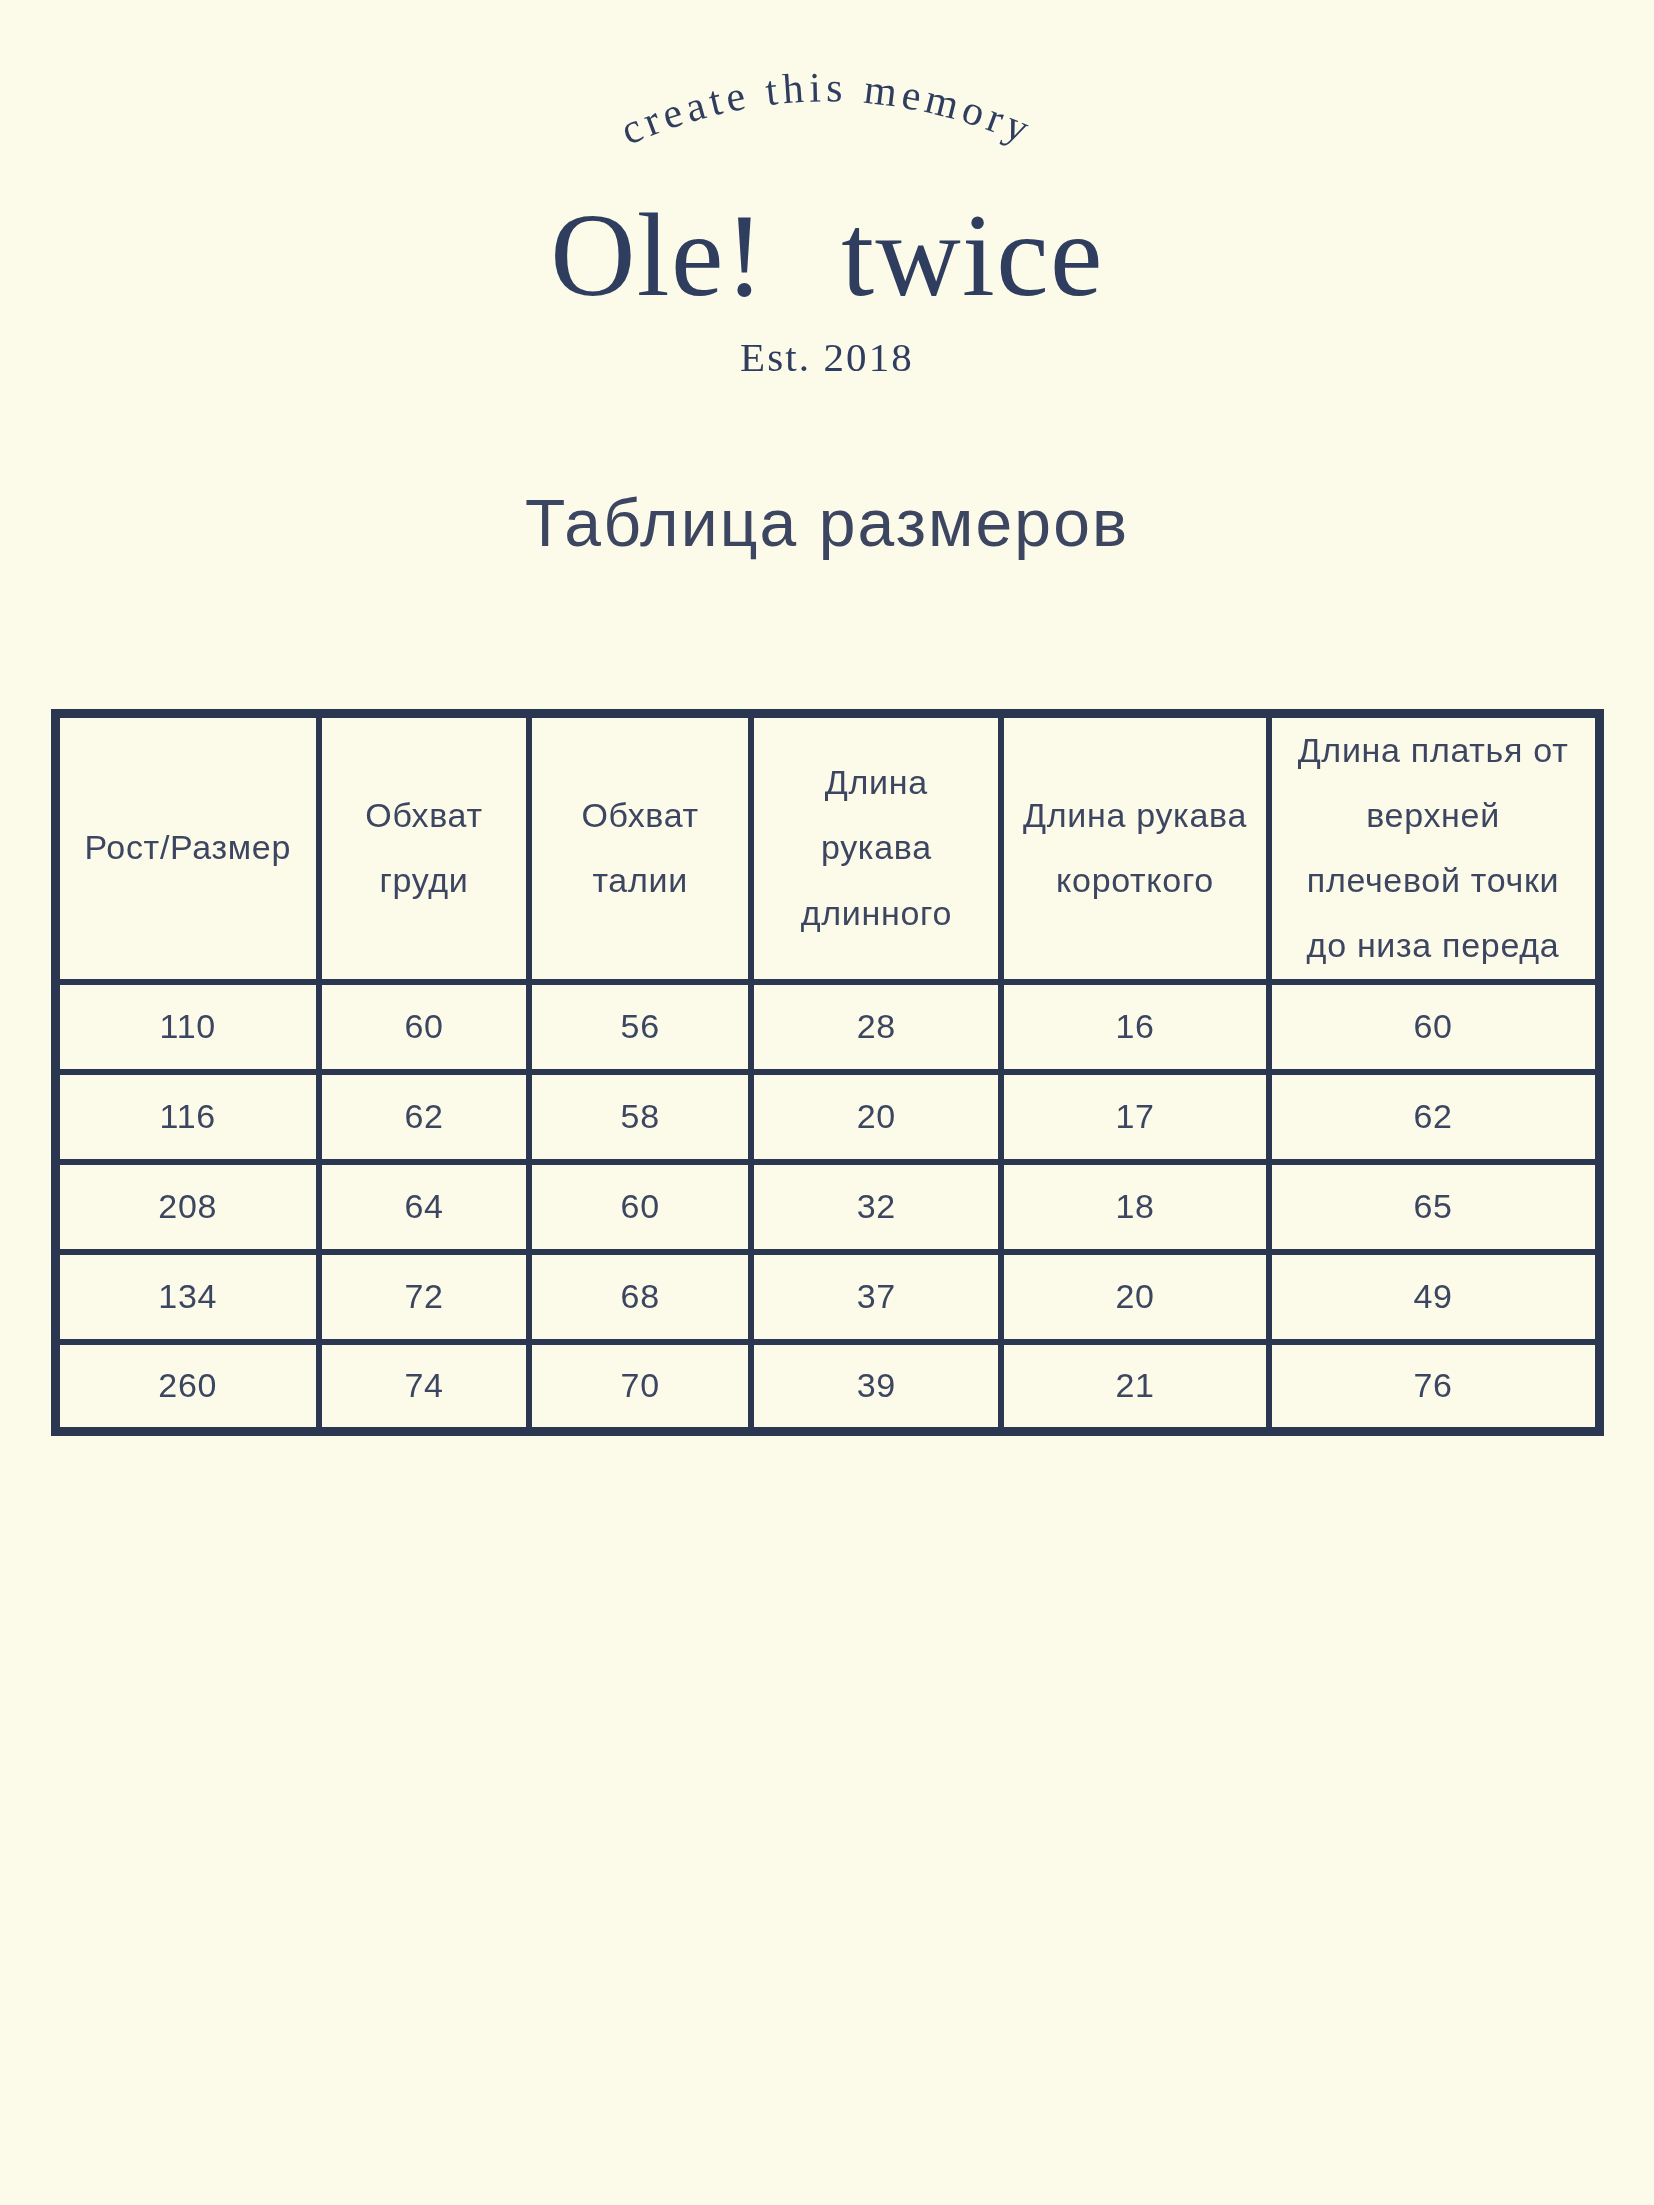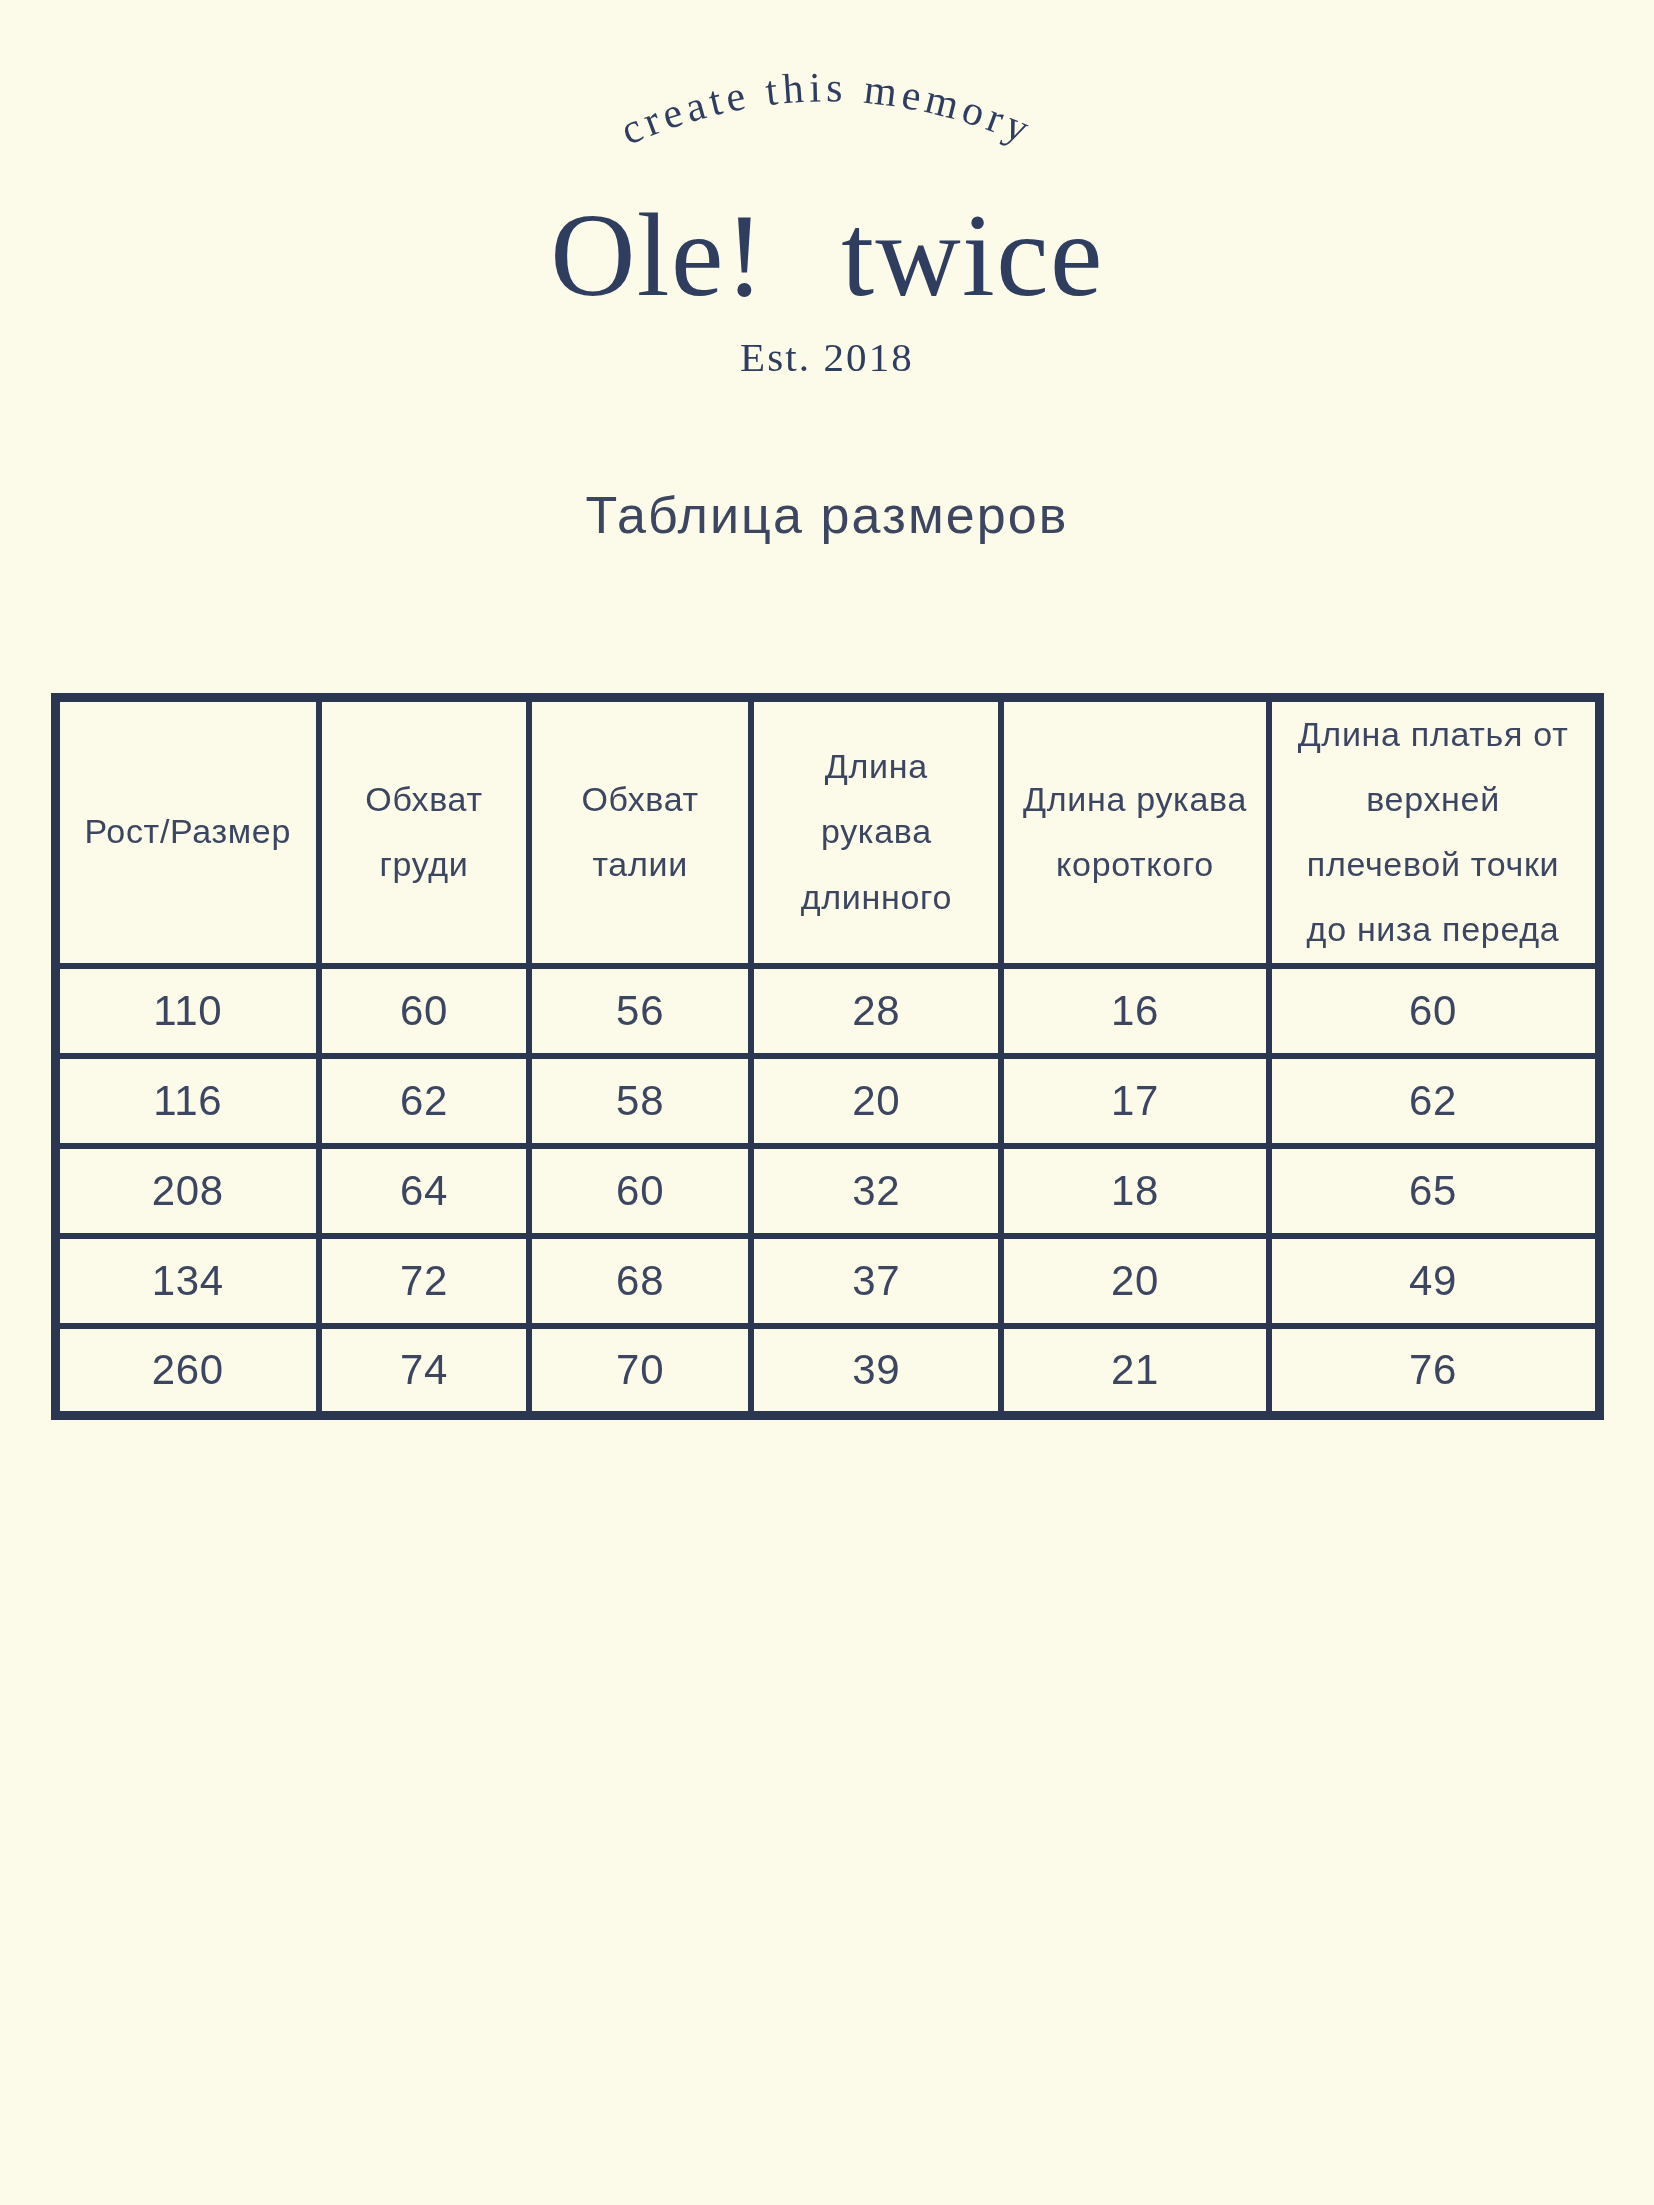--- a/index.html
+++ b/index.html
@@ -42,21 +42,21 @@
     font-size:41px;
     letter-spacing:2.1px;
     color:var(--logo);
     margin-top:18px;
   }
 
   
   .page-title{
     text-align:center;
     font-weight:300;
-    font-size:52px;
+    font-size:66px;
     letter-spacing:2.1px;
     color:var(--text);
     margin-top:104px;
   }
 
   
   table.size-table{
     border-collapse:collapse;
     table-layout:fixed;
     width:1553px;
@@ -74,21 +74,21 @@
   .size-table thead tr{height:258px;}
   .size-table tbody tr{height:90px;}
   .size-table th{
     font-size:34px;
     line-height:1.92;
     letter-spacing:0.7px;
     white-space:pre-line;
     padding:0 9.8px;
   }
   .size-table td{
-    font-size:42px;
+    font-size:34px;
     letter-spacing:0.7px;
   }
   col.c1{width:17.1%;}
   col.c2{width:13.6%;}
   col.c3{width:14.4%;}
   col.c4{width:16.2%;}
   col.c5{width:17.3%;}
   col.c6{width:21.4%;}
 </style>
 </head>

